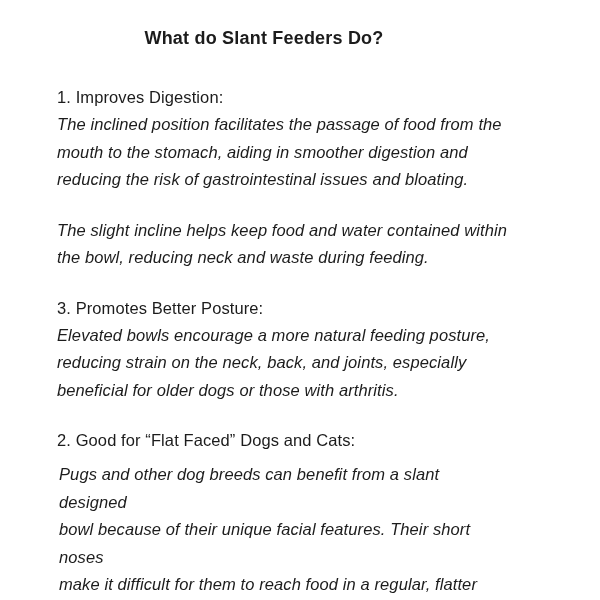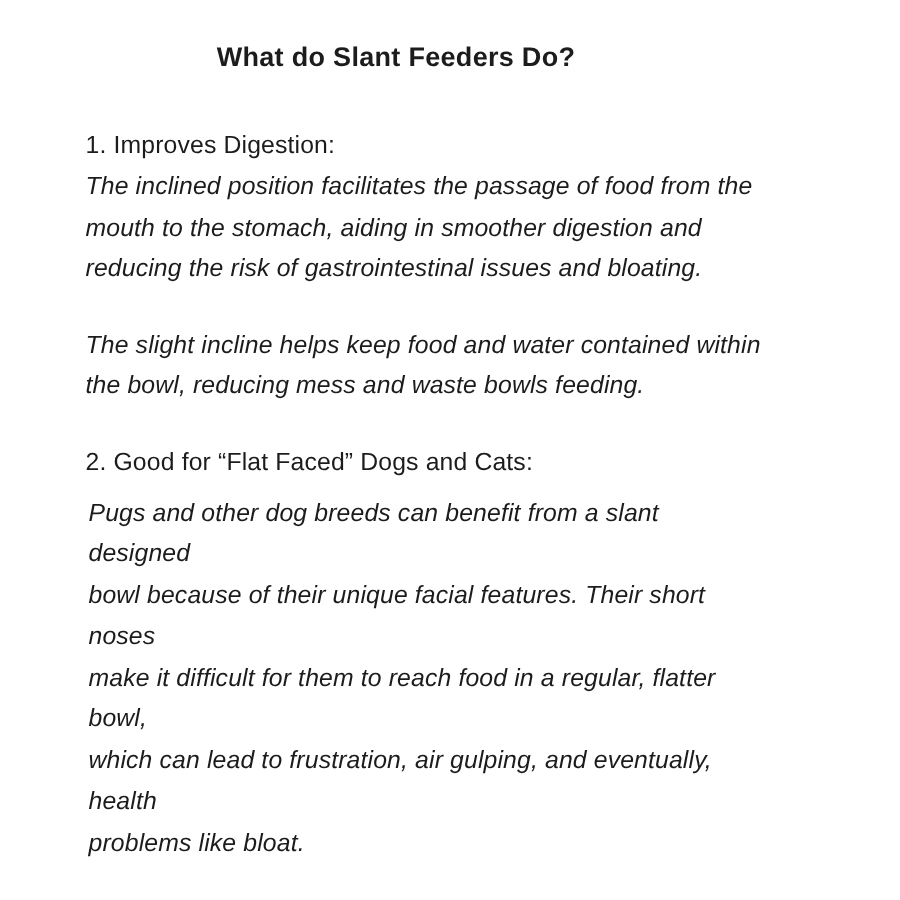--- a/index.html
+++ b/index.html
@@ -67,24 +67,28 @@
 
     <div class="feature-section">
       <h2 class="section-heading">1. Improves Digestion:</h2>
       <p class="section-body">The inclined position facilitates the passage of food from the
 mouth to the stomach, aiding in smoother digestion and
 reducing the risk of gastrointestinal issues and bloating.</p>
     </div>
 
     <div class="feature-section">
       <p class="section-body">The slight incline helps keep food and water contained within
-the bowl, reducing mess and waste bowls feeding.</p>
+the bowl, reducing neck and waste during feeding.</p>
     </div>
 
     <div class="feature-section">
+      <h2 class="section-heading">3. Promotes Better Posture:</h2>
+      <p class="section-body">Elevated bowls encourage a more natural feeding posture,
+reducing strain on the neck, back, and joints, especially
+beneficial for older dogs or those with arthritis.</p>
     </div>
 
     <div class="feature-section extra-gap">
       <h2 class="section-heading">2. Good for “Flat Faced” Dogs and Cats:</h2>
       <p class="section-body">Pugs and other dog breeds can benefit from a slant designed
 bowl because of their unique facial features. Their short noses
 make it difficult for them to reach food in a regular, flatter bowl,
 which can lead to frustration, air gulping, and eventually, health
 problems like bloat.</p>
     </div>

